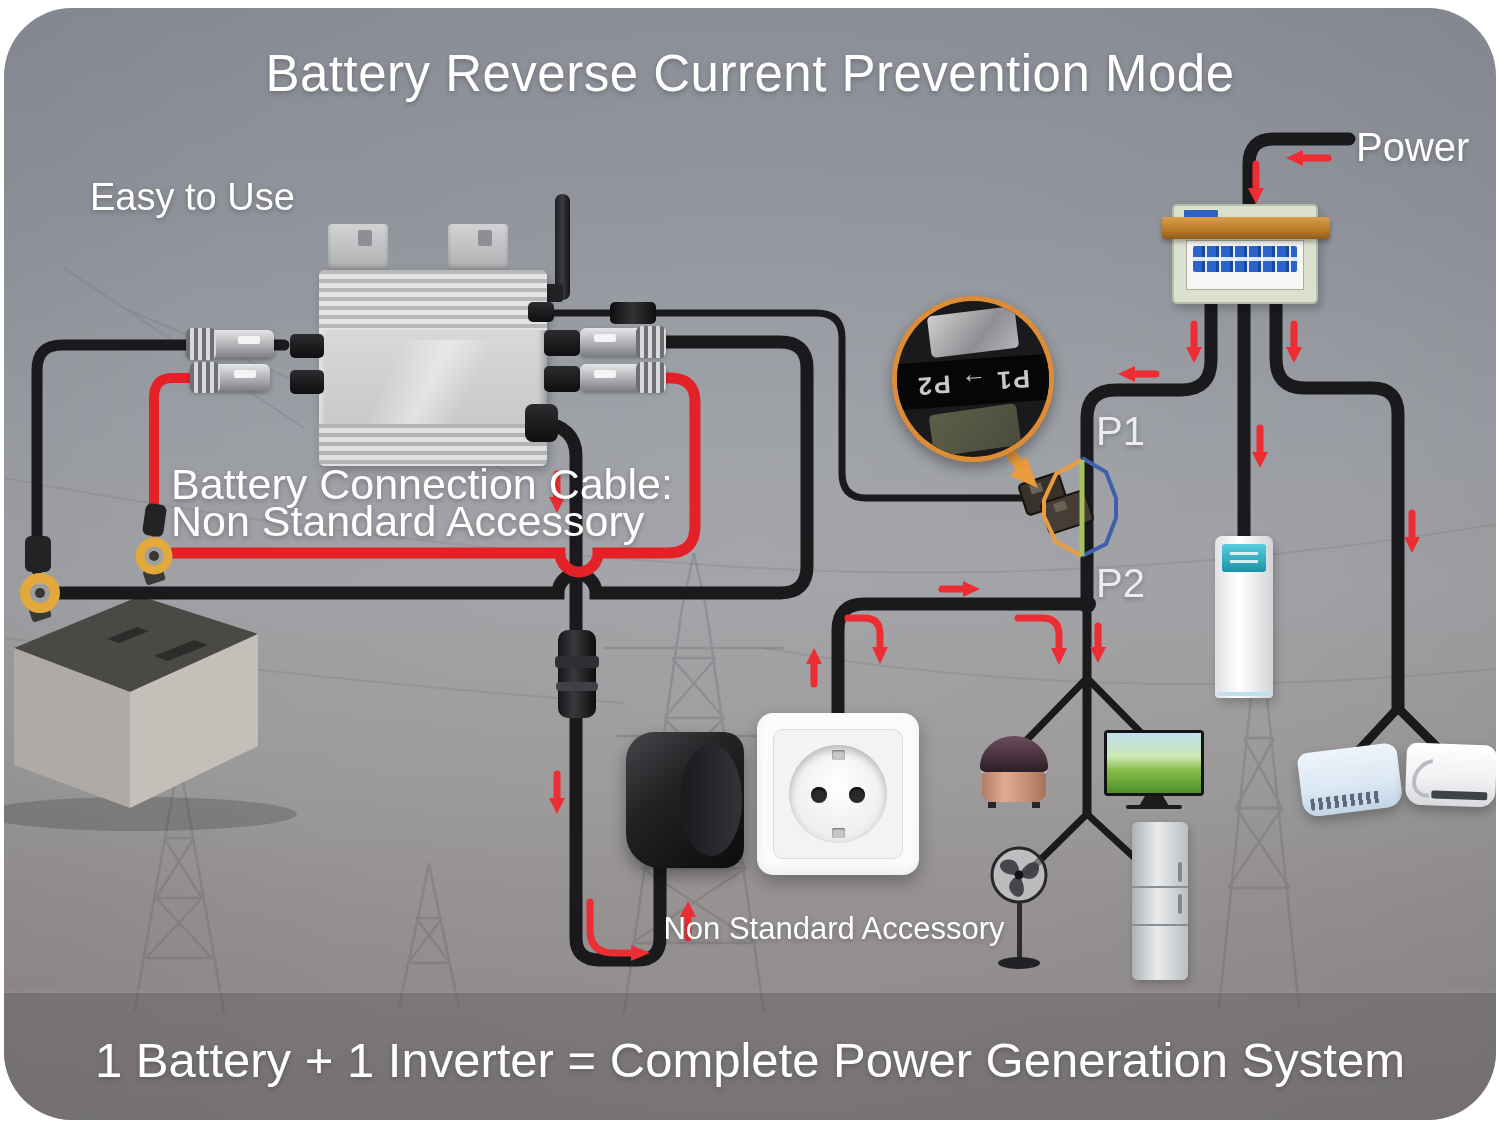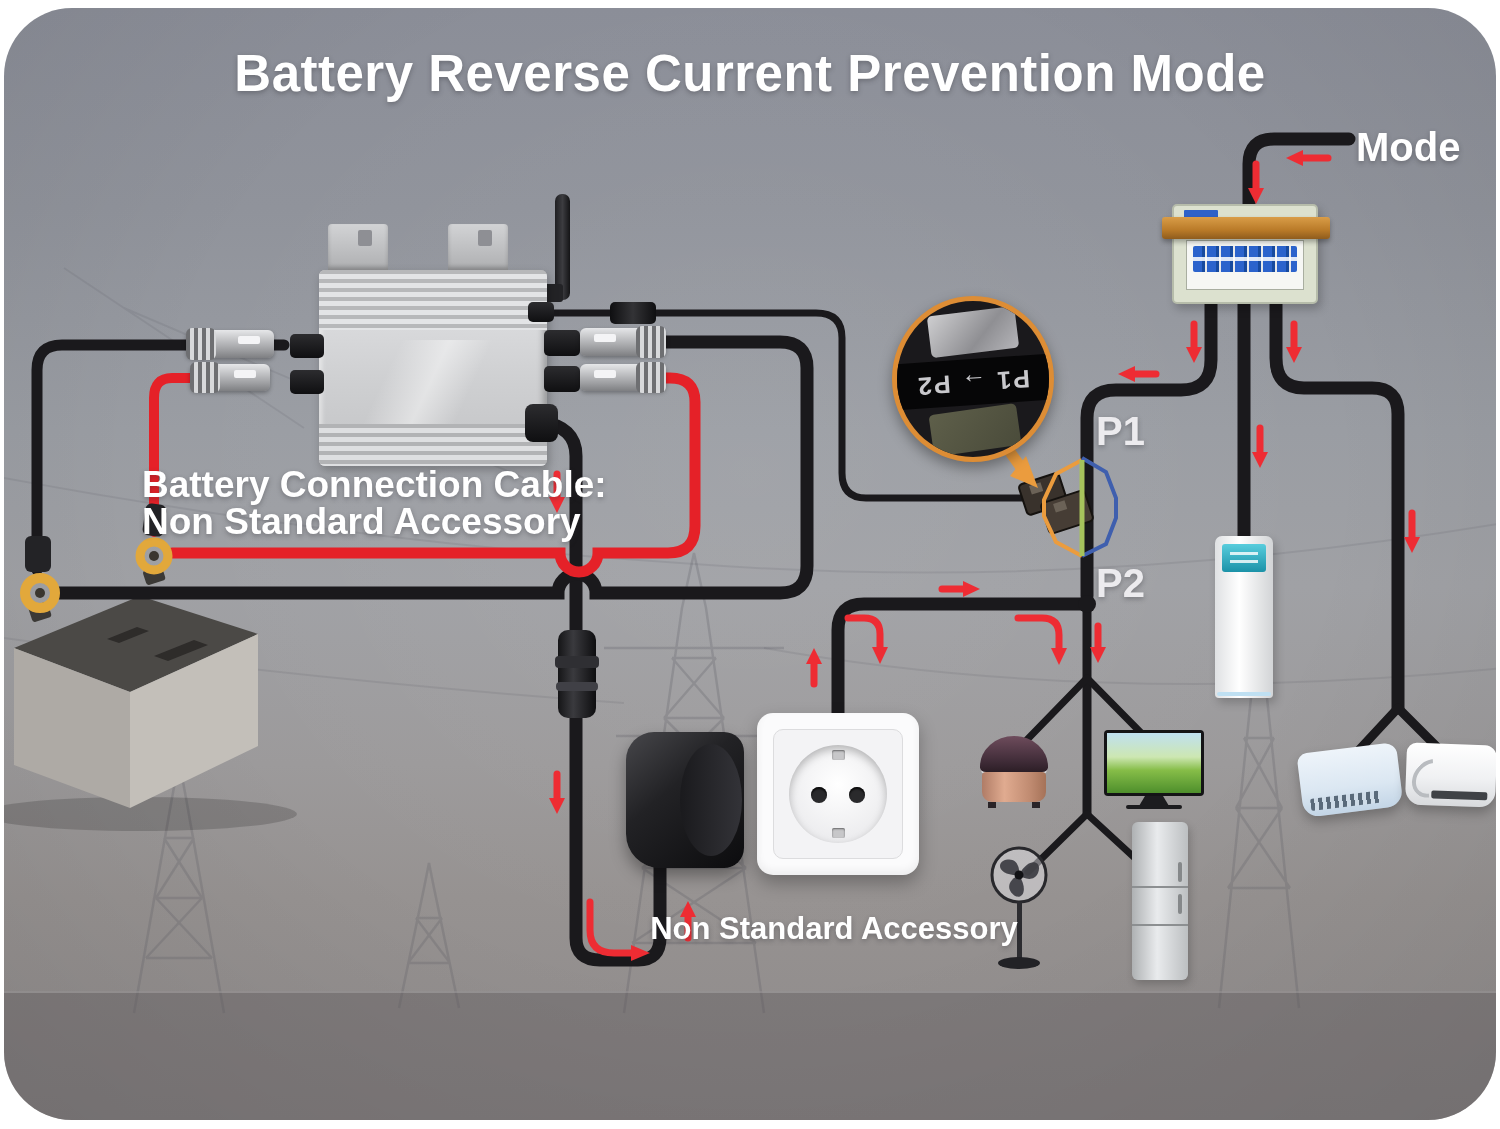--- a/index.html
+++ b/index.html
@@ -8,26 +8,26 @@
   .card{position:absolute;left:4px;top:8px;width:1492px;height:1112px;border-radius:68px;
         overflow:hidden;
         background:linear-gradient(180deg,#8b8e98 0%,#90939b 18%,#9a9da3 38%,#a0a1a5 52%,#9c9a9b 68%,#969291 80%,#8e8a8a 100%);}
   .vignette{position:absolute;inset:0;z-index:1;
         background:radial-gradient(ellipse at 50% 42%, rgba(255,255,255,0.06) 0%, rgba(0,0,0,0.0) 55%, rgba(0,0,0,0.08) 100%);}
   .footer-band{position:absolute;left:0;right:0;top:983px;bottom:0;z-index:4;
         background:rgba(96,90,94,0.42);border-top:2px solid rgba(255,255,255,0.18);}
   svg.towers{position:absolute;inset:0;z-index:1;}
   svg.wires{position:absolute;inset:0;z-index:2;}
   .comp{position:absolute;z-index:3;}
-  .lbl{position:absolute;z-index:5;color:#ffffff;font-weight:bold;
+  .lbl{position:absolute;z-index:5;color:#ffffff;font-weight:normal;
        text-shadow:0 2px 5px rgba(40,40,45,0.35);white-space:nowrap;line-height:1.25;}
   .title{left:0;width:100%;top:34px;text-align:center;font-size:51px;letter-spacing:0.5px;}
   .dcb{left:86px;top:164px;font-size:38px;line-height:50px;}
   .grid-lbl{left:1352px;top:114px;font-size:40px;}
-  .bcc{left:138px;top:458px;width:430px;text-align:left;font-size:37px;line-height:37px;}
+  .bcc{left:167px;top:458px;width:430px;text-align:left;font-size:43px;line-height:37px;}
   .acc{left:610px;top:902px;width:440px;text-align:center;font-size:31px;line-height:37px;}
   .p1{left:1092px;top:398px;font-size:40px;color:#ecebee;}
   .p2{left:1092px;top:550px;font-size:40px;color:#ecebee;}
   .footer-lbl{left:0;width:100%;top:1022px;text-align:center;font-size:49px;z-index:6;}
 
   
   .inverter-body{left:315px;top:262px;width:228px;height:196px;border-radius:6px;
       background:linear-gradient(180deg,#c7c8ca 0%,#d8d9db 30%,#cfd0d2 55%,#c2c3c5 100%);
       box-shadow:inset -4px 0 6px rgba(0,0,0,0.25), inset 3px 0 4px rgba(255,255,255,0.5), 2px 4px 10px rgba(0,0,0,0.25);}
   .inverter-body::before{content:"";position:absolute;left:0;top:0;right:0;height:60px;border-radius:6px 6px 0 0;
@@ -341,25 +341,27 @@
   </div>
   <div class="comp wall-ac wac-r">
     <div class="curl"></div>
     <div class="vent"></div>
   </div>
 
   <div class="footer-band"></div>
 
   <div class="lbl title">Battery Reverse Current Prevention Mode</div>
   <div class="lbl dcb">
-  </div>
-  <div class="lbl grid-lbl">Mode</div>
+    <div>Easy to Use</div>
+  </div>
+  <div class="lbl grid-lbl">Power</div>
   <div class="lbl bcc">
     <div>Battery Connection Cable:</div>
     <div>Non Standard Accessory</div>
   </div>
   <div class="lbl acc">
     <div>Non Standard Accessory</div>
   </div>
   <div class="lbl p1">P1</div>
   <div class="lbl p2">P2</div>
+  <div class="lbl footer-lbl">1 Battery + 1 Inverter = Complete Power Generation System</div>
  </div>
 </div>
 
 </body></html>

